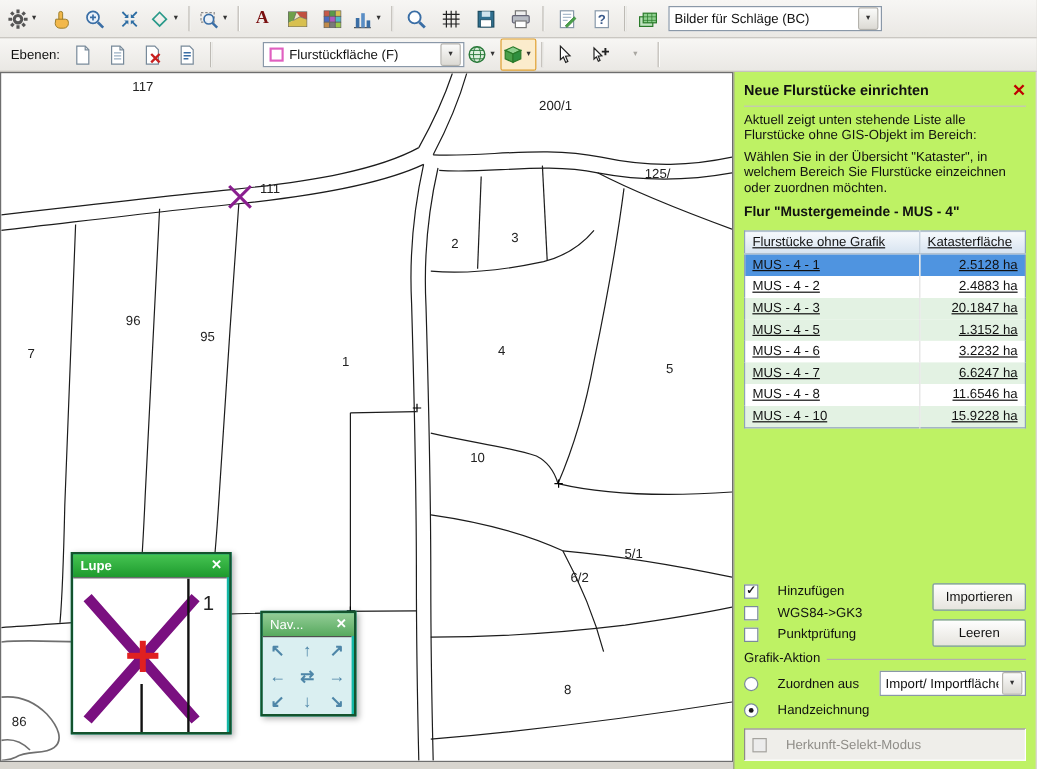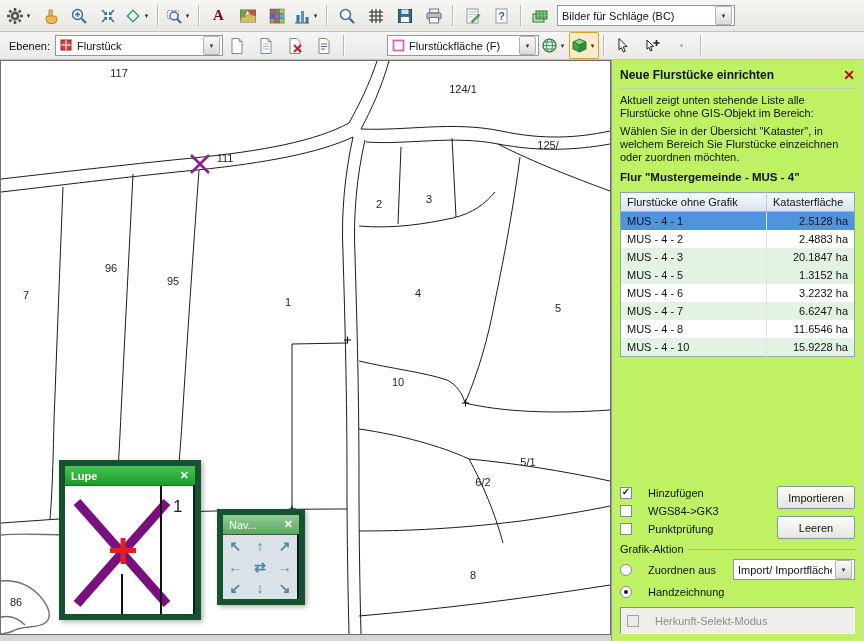--- a/index.html
+++ b/index.html
@@ -24,42 +24,42 @@
          margin-left:3px;}
   .glyphA{font-family:"Liberation Serif",serif;font-weight:bold;font-size:15px;color:#7a1010;}
 
   .content{display:flex;height:581px;background:#d8d5cf;}
   .map{position:relative;width:609px;height:573px;background:#fff;border:1px solid #6e6e6e;overflow:hidden;}
   .map svg.base{position:absolute;left:0;top:0;}
   .pline{fill:none;stroke:#1c1c1c;stroke-width:1;}
   .coast{fill:none;stroke:#6f6f6f;stroke-width:1.4;}
   .mlabel{position:absolute;transform:translate(-50%,-50%);font-size:11px;color:#222;white-space:nowrap;}
 
-  .float-win{position:absolute;border:6px solid #14532d;box-shadow:2px 2px 5px rgba(0,0,0,.3);background:#0f172a;}
+  .float-win{position:absolute;border:2px solid #14532d;box-shadow:2px 2px 5px rgba(0,0,0,.3);background:#14b8a6;}
   .win-title{height:19px;display:flex;align-items:center;padding:0 6px;color:#fff;font-size:11px;box-sizing:border-box;}
   .lupe-w .win-title{background:linear-gradient(#46c452,#1d9a2d);font-weight:bold;}
   .nav-w  .win-title{background:linear-gradient(#93cd96,#57a95e);}
   .win-x{margin-left:auto;font-size:11px;font-weight:bold;color:#fff;line-height:1;}
   .lupe-w{left:58px;top:399px;width:130px;}
   .lupe-body{width:128px;height:128px;background:#fff;border-top:1px solid #4f4f4f;}
   .nav-w{left:216px;top:448px;width:76px;}
   .nav-body{background:rgba(235,243,247,.92);border-top:1px solid #4f4f4f;
             display:grid;grid-template-columns:repeat(3,1fr);width:74px;height:64px;}
   .nav-body span{display:flex;align-items:center;justify-content:center;color:#4e86a8;
             font-size:14px;font-weight:bold;}
 
   .panel{width:252px;background:#bef264;border-left:1px solid #9a978f;box-sizing:border-box;
          display:flex;flex-direction:column;padding:0 8px;font-size:11px;}
   .p-title{display:flex;align-items:center;padding:8px 0 6px 0;border-bottom:1px solid #c6c3bd;}
   .p-title b{font-size:12px;}
   .p-close{margin-left:auto;color:#c00000;font-weight:bold;font-size:14px;line-height:1;}
   .p-intro{margin-top:5px;line-height:13px;}
   .p-flur{font-weight:bold;margin:7px 0 2px 0;font-size:11.5px;}
   .ptable{width:100%;border-collapse:collapse;background:#fff;border:1px solid #8fa3b8;
-          font-size:11px;margin-top:7px;table-layout:fixed;}
+          font-size:11px;margin-top:7px;table-layout:fixed;text-decoration:underline;}
   .ptable th{background:linear-gradient(#f6f9fc,#d7e3f0);border-right:1px solid #c0ccda;
           border-bottom:1px solid #a8b8c8;font-weight:normal;text-align:left;padding:3px 6px;}
   .ptable th:last-child{border-right:none;}
   .ptable td{padding:3px 6px;border-right:1px solid #e2e2e2;overflow:hidden;white-space:nowrap;}
   .ptable td:last-child{border-right:none;text-align:right;}
   .ptable col.c1{width:146px;} .ptable col.c2{width:88px;}
   tr.green{background:#e3f2e3;}
   tr.sel{background:#4f94e0;}
   .spacer{flex:1;}
   .group-title{display:flex;align-items:center;font-size:11px;margin-top:4px;}
@@ -228,30 +228,20 @@
   <div class="combo" style="width:178px;margin-left:2px;">
     <span class="cval">Bilder für Schläge (BC)</span>
     <span class="cbtn">
         <span class="caret">▾</span>
       </span>
   </div>
 </div>
 
 <div class="toolbar tb2">
   <span class="lbl">Ebenen:</span>
-  <div class="combo" style="width:168px;">
-    <svg width="13" height="13" style="margin-right:4px;">
-      <rect x="1" y="1" width="10" height="10" fill="#d84040" stroke="#902020"></rect>
-      <path d="M1 6h10M6 1v10" stroke="#fff" stroke-width="1"></path>
-    </svg>
-    <span class="cval">Flurstück</span>
-    <span class="cbtn">
-        <span class="caret">▾</span>
-      </span>
-  </div>
   <div class="tbtn">
     <svg width="16" height="18">
       <path d="M3 1.5h7l3 3v12H3z" fill="#fff" stroke="#788a9a"></path>
         <path d="M10 1.5v3h3" fill="none" stroke="#788a9a"></path>
     </svg>
   </div>
   <div class="tbtn">
     <svg width="16" height="18">
       <path d="M3 1.5h7l3 3v12H3z" fill="#fff" stroke="#788a9a"></path>
         <path d="M10 1.5v3h3" fill="none" stroke="#788a9a"></path>
@@ -264,21 +254,21 @@
       <path d="M7 8l7 7M14 8l-7 7" stroke="#c82020" stroke-width="2"></path>
     </svg>
   </div>
   <div class="tbtn">
     <svg width="16" height="18">
       <path d="M3 1.5h7l3 3v12H3z" fill="#fff" stroke="#788a9a"></path>
       <path d="M5 7h6M5 9.5h6M5 12h4" stroke="#3a6ea5" stroke-width="1.2"></path>
     </svg>
   </div>
   <div class="sep" style="margin-right:42px;"></div>
-  <div class="combo" style="width:152px;">
+  <div class="combo" style="width:168px;">
     <svg width="13" height="13" style="margin-right:4px;">
       <rect x="1.5" y="1.5" width="10" height="10" fill="#fff" stroke="#e060c0" stroke-width="1.8"></rect>
     </svg>
     <span class="cval">Flurstückfläche (F)</span>
     <span class="cbtn">
         <span class="caret">▾</span>
       </span>
   </div>
   <div class="tbtn">
     <svg width="17" height="17">
@@ -355,21 +345,21 @@
 
       <path d="M178,448 h7 M181.5,444.5 v7 M288,448 h7 M291,444.5 v7 M343,279 h7 M346.5,275.5 v7 M461,342 h7 M464.5,338.5 v7" stroke="#000" stroke-width="1"></path>
 
       <g>
         <path d="M190,94 L208,112 M208,94 L190,112" stroke="#8a1f8f" stroke-width="2.6"></path>
       </g>
     </svg>
 
     <div>
         <span class="mlabel" style="left: 118px; top: 12px;">117</span>
-        <span class="mlabel" style="left: 462px; top: 28px;">124/1</span>
+        <span class="mlabel" style="left: 462px; top: 28px;">200/1</span>
         <span class="mlabel" style="left: 547px; top: 84px;">125/</span>
         <span class="mlabel" style="left: 224px; top: 97px;">111</span>
         <span class="mlabel" style="left: 378px; top: 143px;">2</span>
         <span class="mlabel" style="left: 428px; top: 138px;">3</span>
         <span class="mlabel" style="left: 110px; top: 207px;">96</span>
         <span class="mlabel" style="left: 172px; top: 220px;">95</span>
         <span class="mlabel" style="left: 25px; top: 234px;">7</span>
         <span class="mlabel" style="left: 287px; top: 241px;">1</span>
         <span class="mlabel" style="left: 417px; top: 232px;">4</span>
         <span class="mlabel" style="left: 557px; top: 247px;">5</span>

